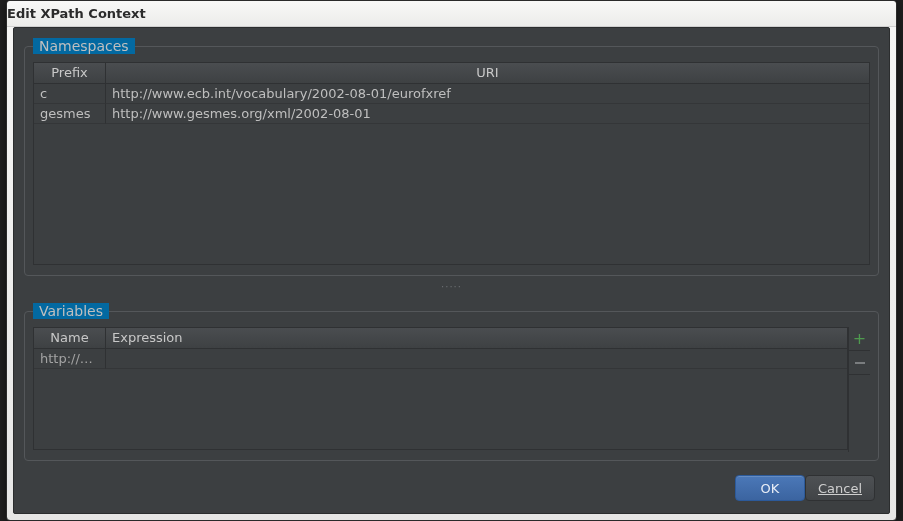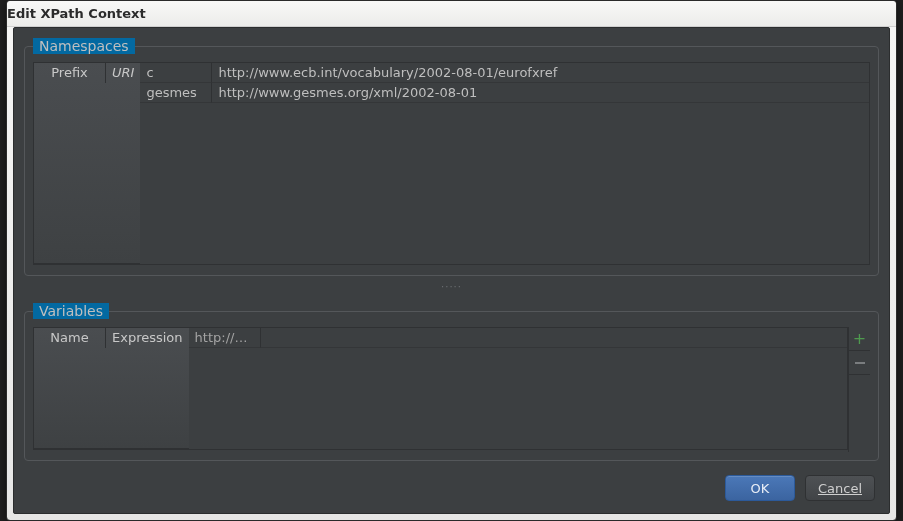--- a/index.html
+++ b/index.html
@@ -27,34 +27,34 @@
   }
   fieldset.group legend {
     padding: 0 6px; color: #bfbfbf; font-size: 14px; background: #0369a1;
   }
 
   .ns-group { height: 238px; }
   .var-group { height: 158px; }
 
   .table {
     border: 1px solid #2f3133; background: #3c3f41; height: calc(100% - 2px);
-    display: flex; flex-direction: row;
+    display: flex; flex-direction: column;
   }
   .thead, .trow { display: flex; }
   .thead { background: linear-gradient(#4a4d50, #3e4143); border-bottom: 1px solid #2f3133; }
   .th, .td { padding: 2px 6px; height: 20px; line-height: 16px; white-space: nowrap; overflow: hidden; text-overflow: ellipsis; }
   .th { color: #c8c8c8; text-align: center; border-right: 1px solid #2f3133; }
   .th:last-child, .td:last-child { border-right: none; }
   .td { color: #bfbfbf; border-right: 1px solid #2f3133; border-bottom: 1px solid #343638; }
 
   
   .ns .th.c1, .ns .td.c1 { width: 72px; text-align: left; }
   .ns .th.c1 { text-align: center; }
   .ns .th.c2, .ns .td.c2 { flex: 1; text-align: left; }
-  .ns .th.c2 { text-align: center; font-style: italic; }
+  .ns .th.c2 { text-align: center; }
 
   
   .var-wrap { display: flex; height: 100%; }
   .var .th.c1, .var .td.c1 { width: 72px; text-align: left; }
   .var .th.c1 { text-align: center; }
   .var .th.c2, .var .td.c2 { flex: 1; text-align: left; }
   .var .th.c2 { text-align: left; }
   .var .td.c1 a { color: #a3a3a3; text-decoration: none; }
 
   .sidebtns {
@@ -67,21 +67,21 @@
   .sideb.add { color: #4e9a4e; }
   .sideb.rem { color: #7a7d7f; }
   .sideb.rem span { display:inline-block; width:10px; height:2px; background:#7a7d7f; }
 
   .grip {
     height: 13px; display: flex; align-items: center; justify-content: center; color: #6c6f72; letter-spacing: 1px; font-size: 10px;
     margin-top: -6px;
   }
 
   .buttons {
-    position: absolute; right: 14px; bottom: 12px; display: flex; gap: 10px;
+    position: absolute; right: 14px; bottom: 12px; display: flex; 
   }
   .btn {
     min-width: 70px; height: 26px; padding: 0 12px; border-radius: 4px; border: 1px solid #2c5a9a;
     background: linear-gradient(#4b78b8, #3b64a0); color: #e9eef6; font-size: 13px; cursor: default;
     display:flex; align-items:center; justify-content:center;
   }
   .btn.primary { border-color: #2c5a9a; box-shadow: inset 0 1px 0 rgba(255,255,255,.15); }
   .btn.secondary {
     background: linear-gradient(#4e5154, #414447); border-color: #2f3133; color: #cfcfcf; text-decoration: underline;
   }

